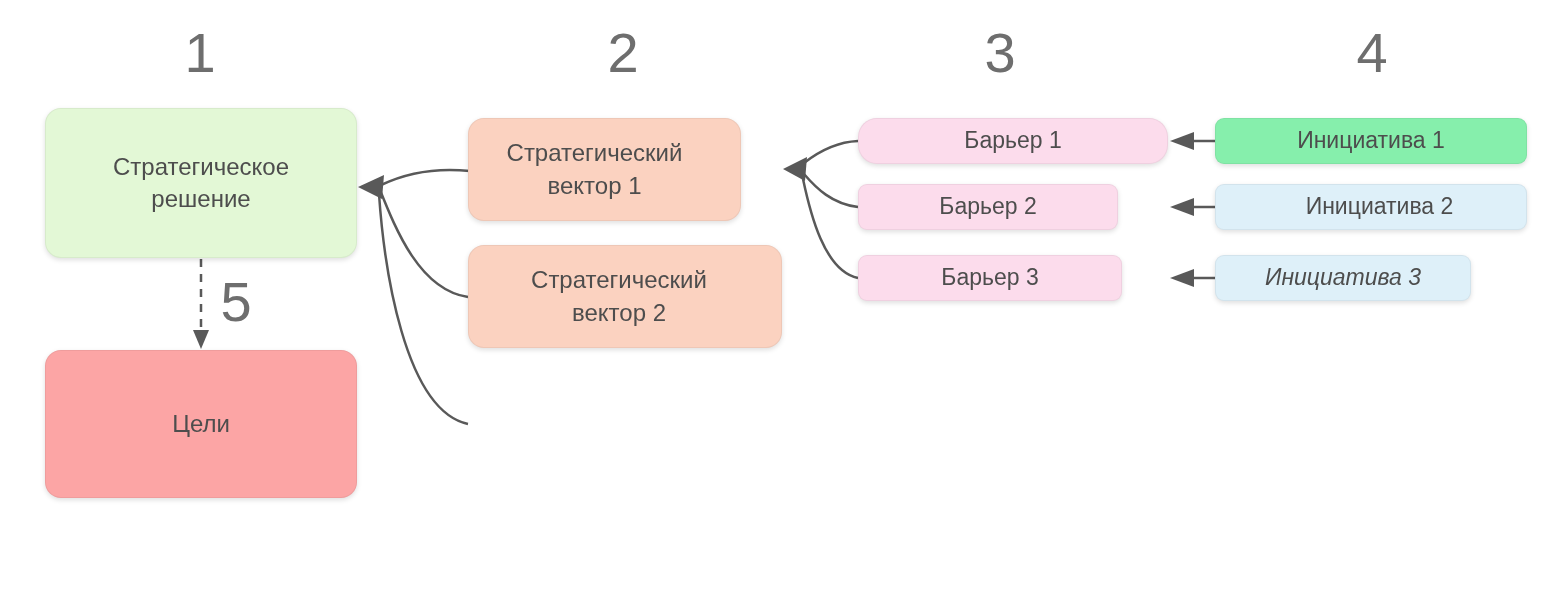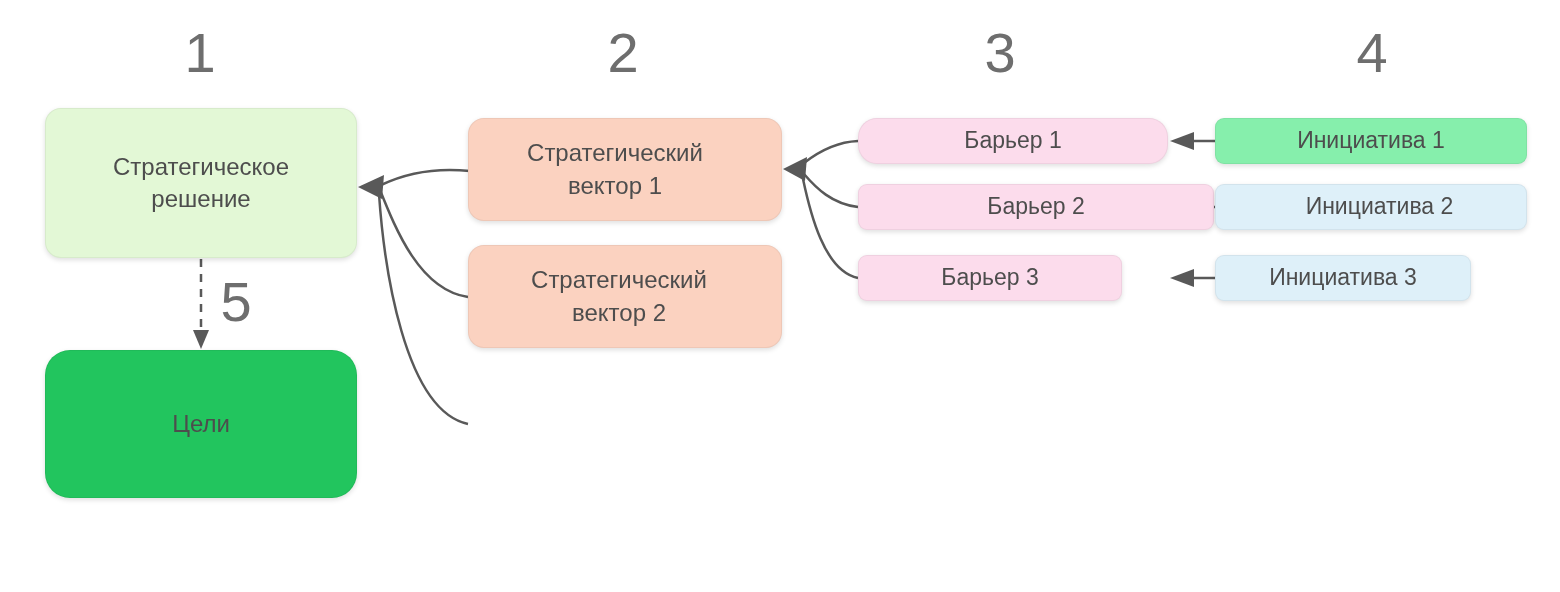--- a/index.html
+++ b/index.html
@@ -40,29 +40,29 @@
     padding: 0 40px;
   }
   .node-small {
     font-size: 23px;
     line-height: 1.2;
     border-radius: 9px;
     padding: 0 12px;
   }
   #decision   { left: 45px;  top: 108px; width: 312px; height: 150px; }
   #goals      { left: 45px;  top: 350px; width: 312px; height: 148px; }
-  #vector-1   { left: 468px; top: 118px; width: 314px; height: 103px; padding-left: 20px; }
+  #vector-1   { left: 468px; top: 118px; width: 273px; height: 103px; padding-left: 20px; }
   #vector-2   { left: 468px; top: 245px; width: 314px; height: 103px; }
   #vector-3   { left: 468px; top: 372px; width: 314px; height: 103px; }
   #barrier-1  { left: 858px; top: 118px; width: 310px; height: 46px; }
-  #barrier-2  { left: 858px; top: 184px; width: 356px; height: 46px; }
+  #barrier-2  { left: 858px; top: 184px; width: 260px; height: 46px; }
   #barrier-3  { left: 858px; top: 255px; width: 264px; height: 46px; }
   #initiative-1 { left: 1215px; top: 118px; width: 312px; height: 46px; }
   #initiative-2 { left: 1215px; top: 184px; width: 312px; height: 46px; padding-left: 29px; }
-  #initiative-3 { left: 1215px; top: 255px; width: 256px; height: 46px; }
+  #initiative-3 { left: 1215px; top: 255px; width: 256px; height: 46px; font-style: italic; }
 
   .step-number {
     position: absolute;
     z-index: 2;
     color: #6e6e6e;
     font-size: 56px;
     line-height: 1;
     transform: translateX(-50%);
     user-select: none;
   }
@@ -100,21 +100,21 @@
     <polygon points="201,349 193,330 209,330" fill="#595959" stroke="none"></polygon>
   </svg>
 
   <div class="step-number" id="num-1">1</div>
   <div class="step-number" id="num-2">2</div>
   <div class="step-number" id="num-3">3</div>
   <div class="step-number" id="num-4">4</div>
   <div class="step-number" id="num-5">5</div>
 
   <div class="node node-big" id="decision" style="background-color: rgb(227, 248, 214);">Стратегическое решение</div>
-  <div class="node node-big" id="goals" style="background-color: #22c55e; border-radius: 25px;">Цели</div>
+  <div class="node node-big" id="goals" style="background-color: #fca5a5;">Цели</div>
 
   <div class="node node-big" id="vector-1" style="background-color: rgb(251, 210, 192);">Стратегический вектор 1</div>
   <div class="node node-big" id="vector-2" style="background-color: rgb(251, 210, 192); padding-left: 28px;">Стратегический вектор 2</div>
 
   <div class="node node-small" id="barrier-1" style="background-color: rgb(252, 220, 236); border-radius: 19px;">Барьер 1</div>
   <div class="node node-small" id="barrier-2" style="background-color: rgb(252, 220, 236);">Барьер 2</div>
   <div class="node node-small" id="barrier-3" style="background-color: rgb(252, 220, 236);">Барьер 3</div>
 
   <div class="node node-small" id="initiative-1" style="background-color: #86efac;">Инициатива 1</div>
   <div class="node node-small" id="initiative-2" style="background-color: rgb(222, 240, 249);">Инициатива 2</div>

